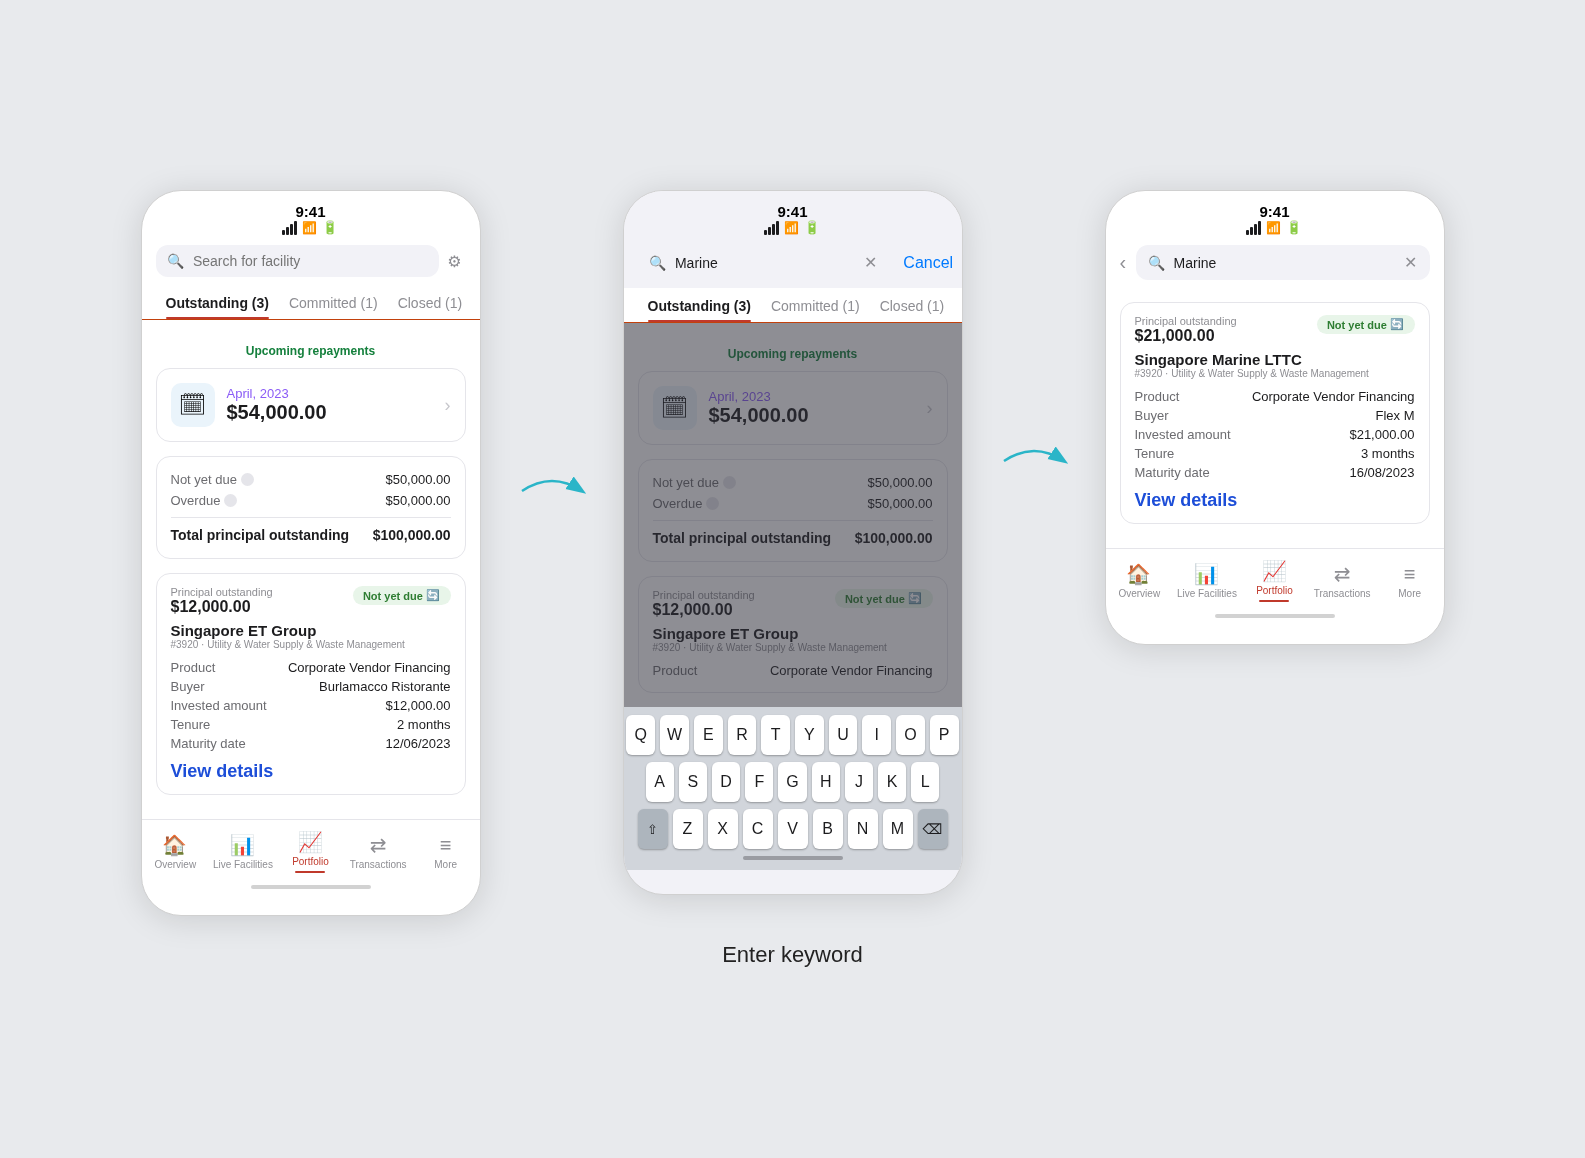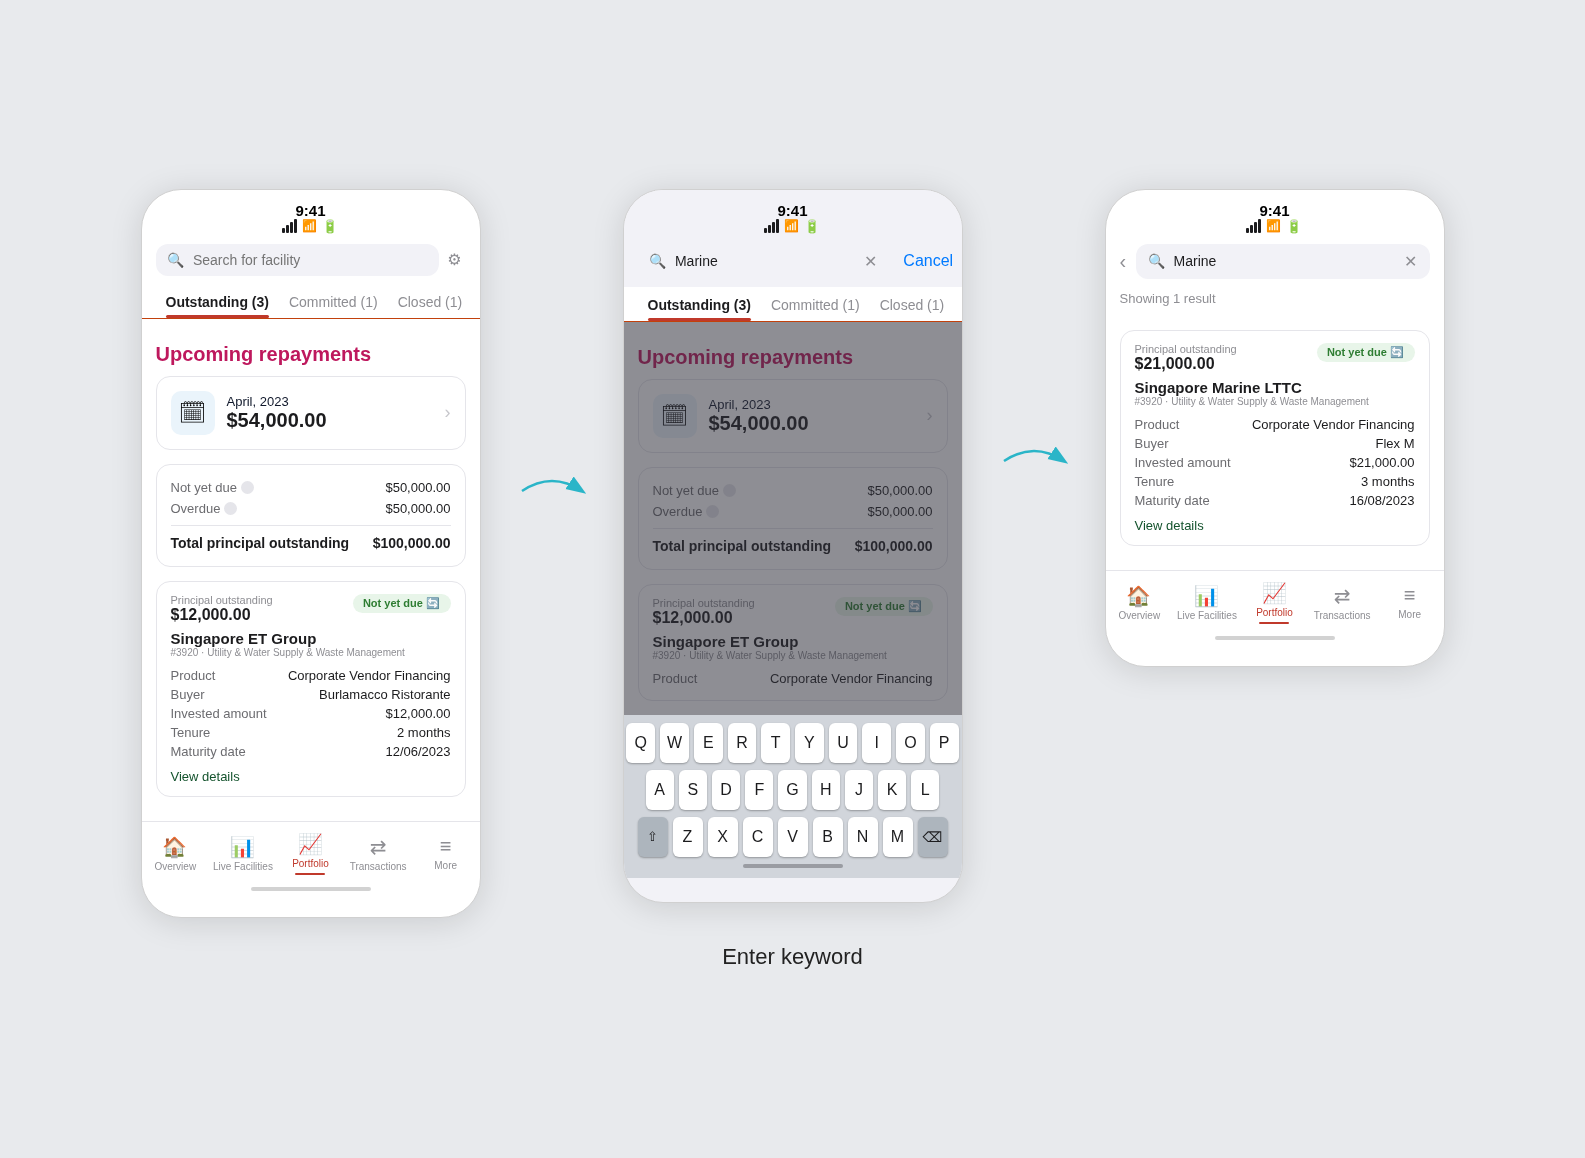--- a/index.html
+++ b/index.html
@@ -130,24 +130,25 @@
     }
     
     .overlay {
       position: absolute;
       top: 0; left: 0; right: 0; bottom: 0;
       background: rgba(50,50,60,0.55);
       z-index: 2;
     }
     
     .section-heading {
-      font-size: 20px;
+      font-size: 12px;
       font-weight: 700;
       margin-bottom: 10px;
-      color: #be185d;
+      color: #15803d;
+      text-align: center;
     }
     
     .repayment-card {
       background: #fff;
       border: 1px solid #e5e5ea;
       border-radius: 14px;
       padding: 14px;
       margin-bottom: 14px;
     }
     .repayment-row {
@@ -157,21 +158,21 @@
     }
     .repayment-icon {
       width: 44px; height: 44px;
       background: #eaf4fb;
       border-radius: 10px;
       display: flex; align-items: center; justify-content: center;
       font-size: 22px;
       flex-shrink: 0;
     }
     .repayment-info { flex: 1; }
-    .repayment-date { font-size: 13px; color: #0f172a; }
+    .repayment-date { font-size: 13px; color: #8b5cf6; }
     .repayment-amount { font-size: 20px; font-weight: 700; color: #1c1c1e; }
     .repayment-chevron { color: #c7c7cc; font-size: 18px; }
     
     .summary-section {
       background: #fff;
       border: 1px solid #e5e5ea;
       border-radius: 14px;
       padding: 12px 14px;
       margin-bottom: 14px;
     }
@@ -216,21 +217,21 @@
     .company-name { font-size: 15px; font-weight: 700; color: #1c1c1e; margin-top: 6px; }
     .company-sub { font-size: 10px; color: #8e8e93; margin-bottom: 8px; }
     .loan-detail-row {
       display: flex;
       justify-content: space-between;
       align-items: center;
       padding: 2px 0;
     }
     .loan-detail-label { font-size: 13px; color: #6c6c70; }
     .loan-detail-value { font-size: 13px; font-weight: 500; color: #1c1c1e; text-align: right; }
-    .view-details { color: #14532d; font-size: 13px; font-weight: 400; margin-top: 8px; cursor: pointer; }
+    .view-details { color: #1d4ed8; font-size: 18px; font-weight: 700; margin-top: 8px; cursor: pointer; }
     
     .bottom-nav {
       display: flex;
       justify-content: space-around;
       align-items: center;
       padding: 10px 0 4px 0;
       border-top: 1px solid #e5e5ea;
       margin-top: 10px;
     }
     .nav-item {
@@ -680,21 +681,20 @@
       <div style="display:flex; align-items:center; margin: 4px 14px 8px 14px; gap:6px;">
         <span class="back-btn">‹</span>
         <div class="search-bar" style="flex:1; margin:0;">
           <span class="search-icon">🔍</span>
           <input type="text" value="Marine" style="font-size: 14px; color: rgb(28, 28, 30);">
           <span class="clear-btn">✕</span>
         </div>
       </div>
 
 
-      <div class="showing-result">Showing 1 result</div>
 
       <div class="content">
 
         <div class="loan-card">
           <div class="loan-card-header">
             <div>
               <div class="principal-label">Principal outstanding</div>
               <div class="principal-amount">$21,000.00</div>
             </div>
             <div class="not-yet-due-badge">

